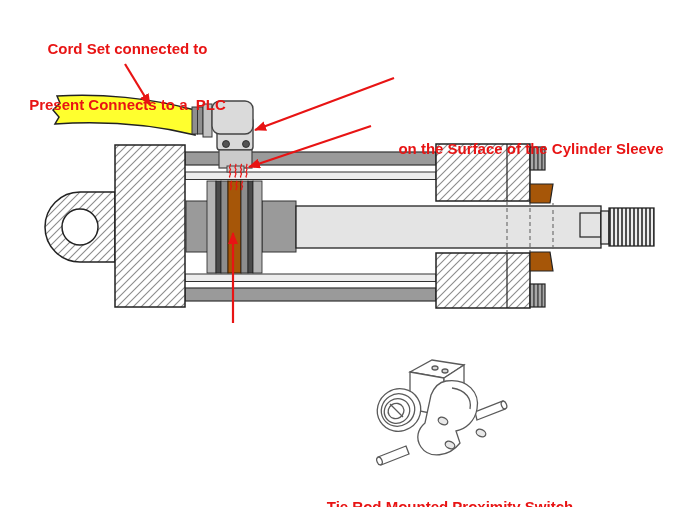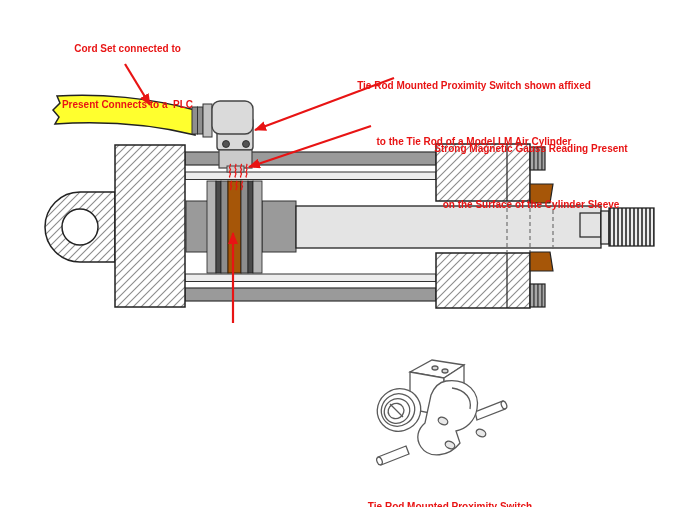--- a/index.html
+++ b/index.html
@@ -1,19 +1,19 @@
 <!DOCTYPE html>
 <html><head>
 <meta charset="utf-8">
 <style>
   html,body{margin:0;padding:0;background:#ffffff;}
   #canvas{position:relative;width:700px;height:507px;background:#ffffff;overflow:hidden;
           font-family:"Liberation Sans", sans-serif;}
   #diagram-svg{position:absolute;left:0;top:0;}
-  .ann{position:absolute;color:#e81414;font-weight:bold;font-size:10px;line-height:18.5px;
+  .ann{position:absolute;color:#e81414;font-weight:bold;font-size:15px;line-height:18.5px;
        text-align:center;white-space:pre-wrap;}
   .ann div{width:100%;}
   #ann-cord{left:5px;top:3px;width:245px;}
   #ann-affixed{left:268px;top:40px;width:412px;}
   #ann-gauss{left:362px;top:103px;width:338px;}
   #ann-piston{left:100px;top:326px;width:260px;}
   #ann-sideview{left:295px;top:461px;width:310px;}
 </style>
 </head>
 <body>
@@ -158,27 +158,22 @@
     <ellipse cx="450" cy="445" rx="5" ry="3.5" transform="rotate(25 450 445)" fill="#e8e8e8"></ellipse>
     <ellipse cx="481" cy="433" rx="5" ry="3.5" transform="rotate(25 481 433)" fill="#e8e8e8"></ellipse>
   </g>
 </svg>
 
   <div class="ann" id="ann-cord">
     <div>Cord Set connected to</div>
     <div>Present Connects to a  PLC</div>
   </div>
 
-  <div class="ann" id="ann-affixed">
-    <div>Tie Rod Mounted Proximity Switch shown affixed</div>
-    <div>to the Tie Rod of a Model LM Air Cylinder</div>
-  </div>
 
   <div class="ann" id="ann-gauss">
-    <div>Strong Magnetic Gauss Reading Present</div>
     <div>on the Surface of the Cylinder Sleeve</div>
   </div>
 
 
   <div class="ann" id="ann-sideview">
     <div>Tie Rod Mounted Proximity Switch</div>
     
   </div>
 
 </div>

